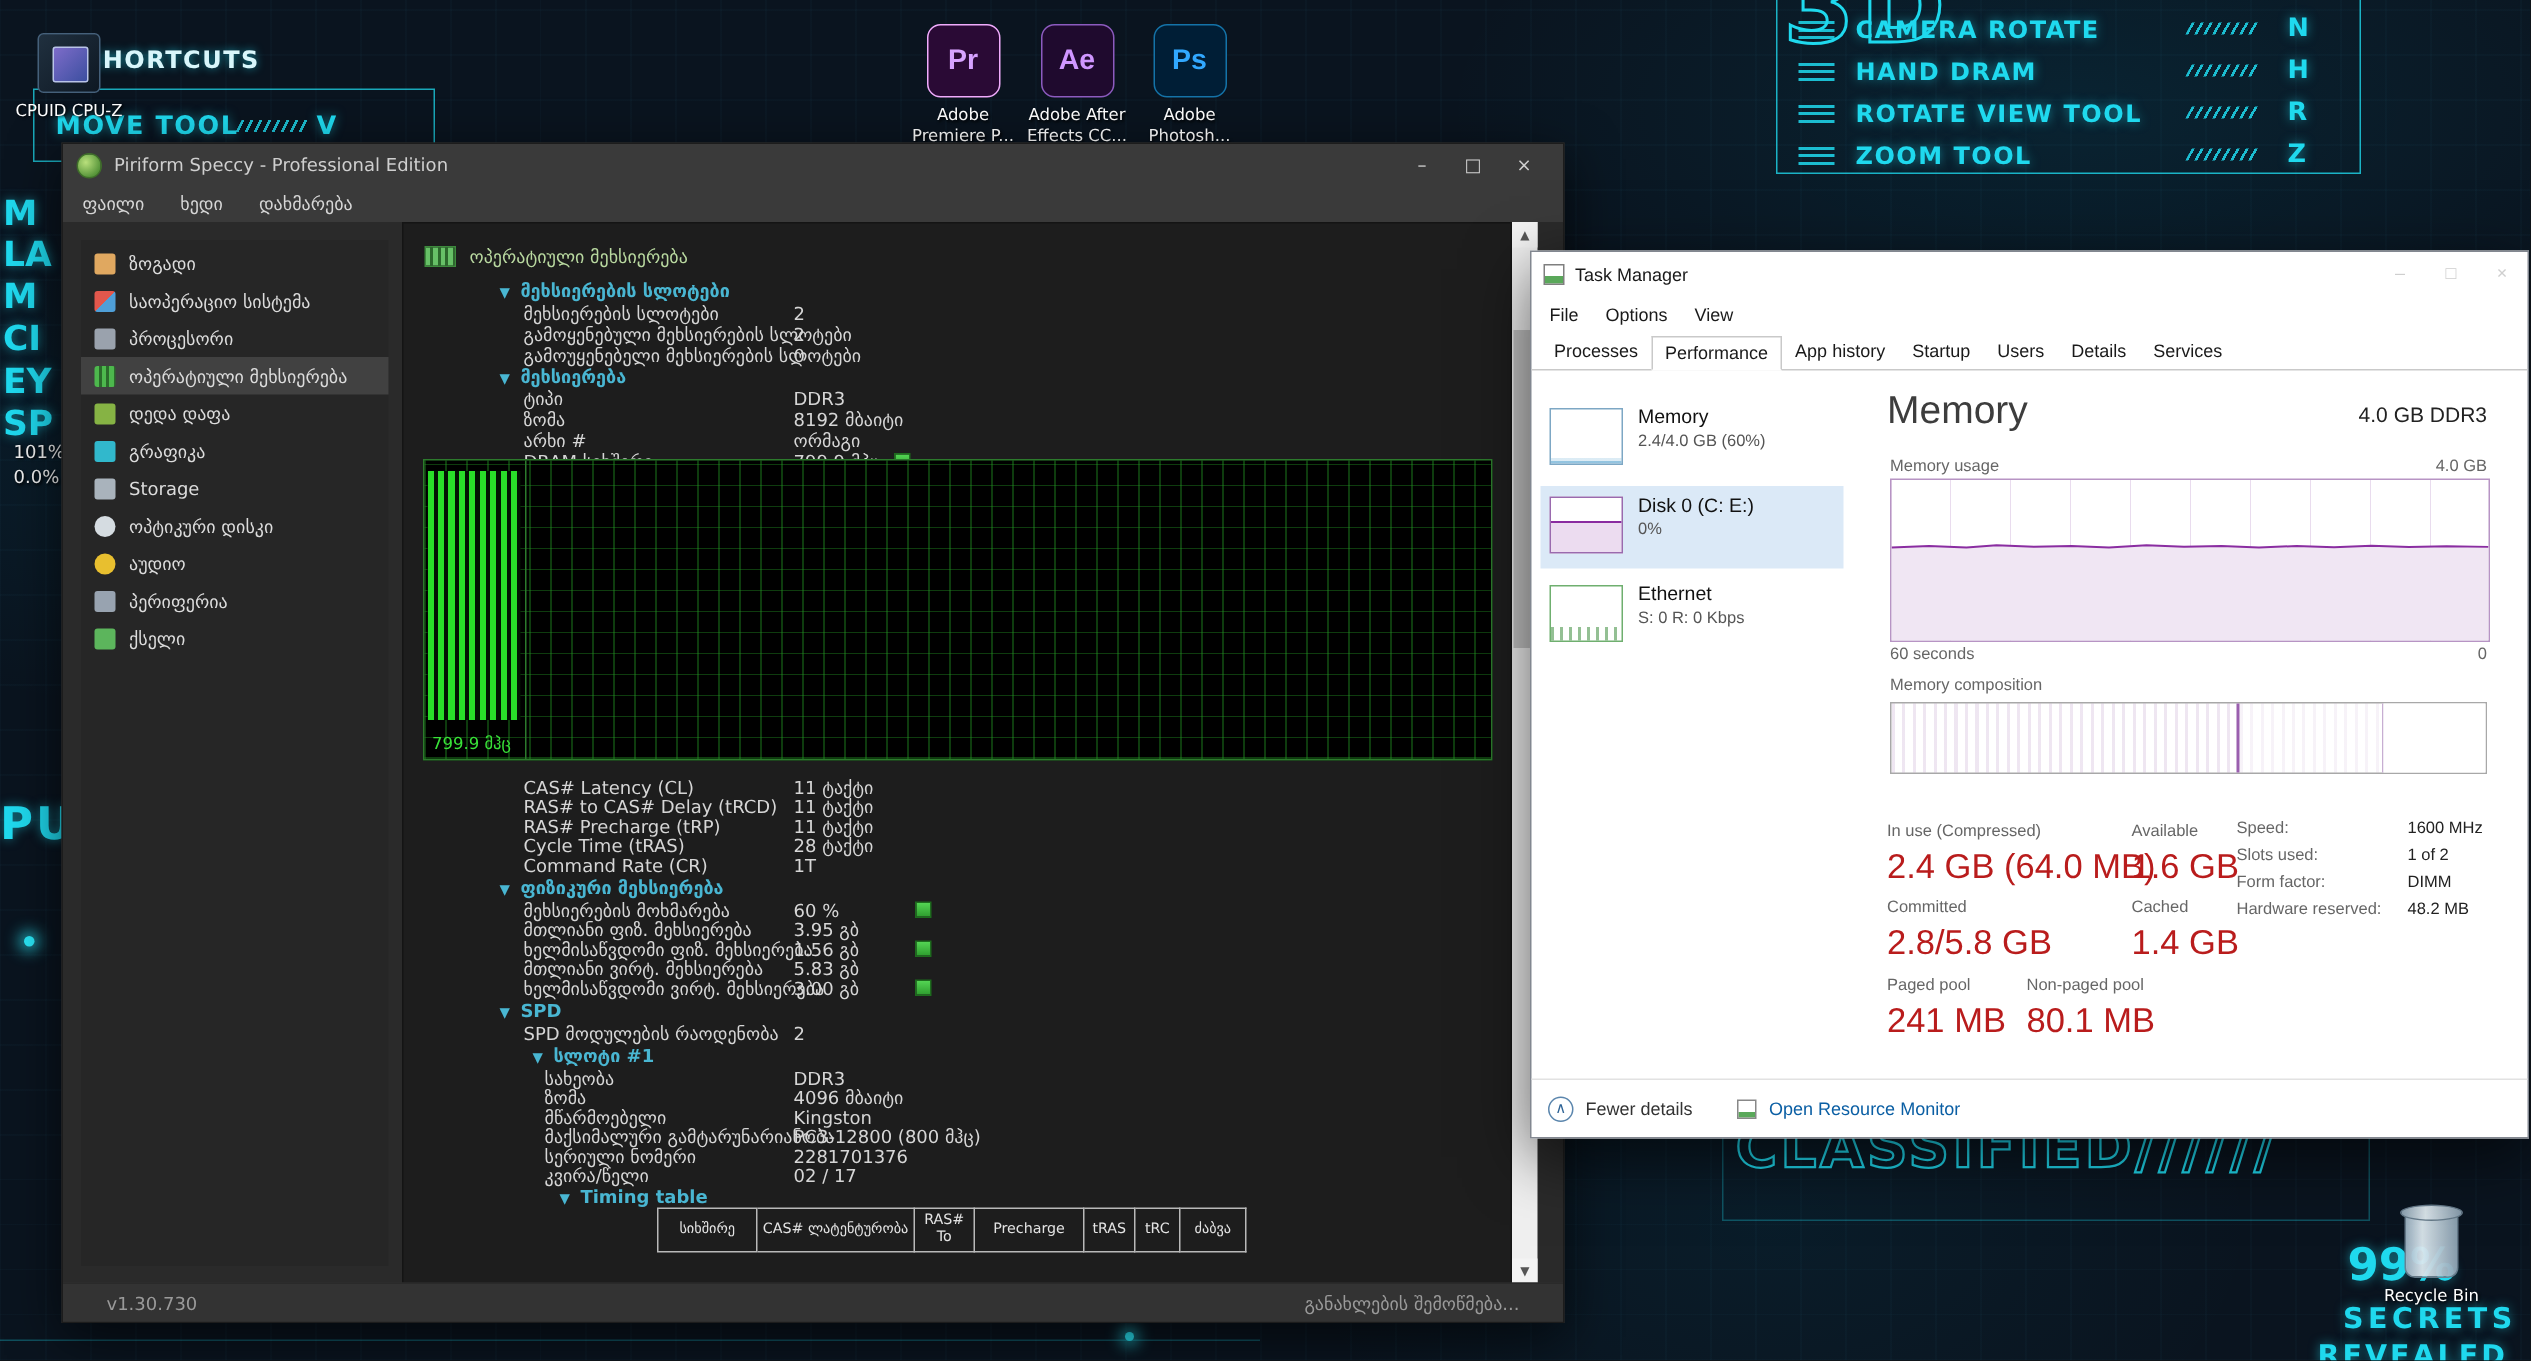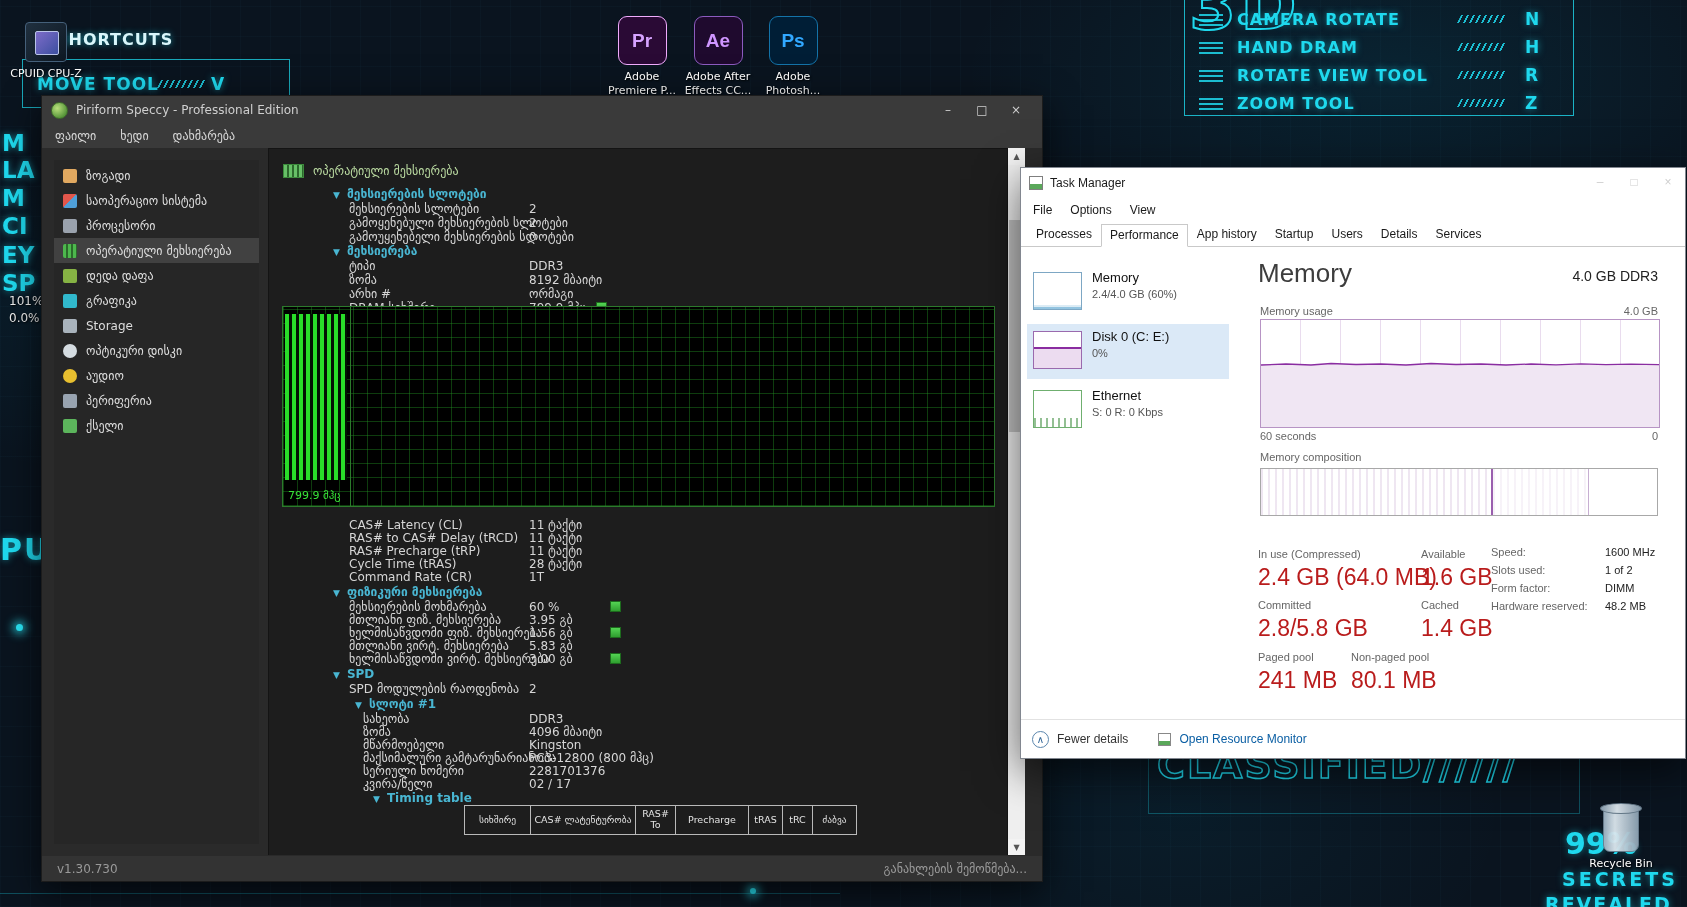--- a/index.html
+++ b/index.html
@@ -89,21 +89,21 @@
   .side-item:nth-child(9) .si{background:#e8bf2f;border-radius:50%}
   .side-item:nth-child(10) .si{background:#98a3b0}
   .side-item:nth-child(11) .si{background:#5cb55c}
   .sp-main{position:absolute;left:226px;top:0;bottom:0;width:740px;background:#1d1d1d;border:1px solid #141414;box-sizing:border-box;}
   .sp-scroll{position:absolute;left:966px;top:0;bottom:0;width:17px;background:#efefef;}
   .sb-btn{position:absolute;left:0;right:0;height:17px;background:#f3f3f3;color:#555;font-size:8px;
     text-align:center;line-height:17px;}
   .sb-btn.down{bottom:0;}
   .sb-thumb{position:absolute;left:1px;right:1px;top:72px;height:212px;background:#c2c2c2;}
   .sp-status{position:absolute;left:0;right:0;bottom:0;height:25px;background:#333;border-top:1px solid #2a2a2a;
-    display:flex;align-items:center;padding:0 15px;color:#9a9a9a;}
+    display:flex;align-items:center;padding:0 29px;color:#9a9a9a;}
   .sp-status .right{margin-left:auto;}
   .sp-content{position:absolute;inset:0;overflow:hidden;}
   .page-head{position:absolute;left:14px;top:15px;display:flex;align-items:center;gap:9px;color:#b9d9a0;}
   .ram-ico{width:19px;height:12px;border:1px solid #3c8a3c;
     background:repeating-linear-gradient(90deg,#67c067 0 3px,#2c682c 3px 5px);}
   .sec-title{position:absolute;left:64px;color:#49b6d2;font-weight:bold;}
   .sec-title .arrow{font-size:9px;margin-right:7px;color:#49b6d2;}
   .sec-title.sub1{left:86px;text-align:center;}
   .sec-title.sub2{left:104px;}
   .rows{position:absolute;left:0;right:20px;}
@@ -116,21 +116,21 @@
     background:linear-gradient(#53d453,#2f9e2f);border:1px solid #1d6b1d;box-sizing:border-box;}
   .rows.phys .srow .ind{left:341px;}
   .sp-graph{position:absolute;left:13px;top:157px;width:711px;height:199px;background:#000;border:1px solid #2c7a2c;}
   .sp-graph .grid{position:absolute;inset:0;
     background:repeating-linear-gradient(0deg, rgba(35,150,35,.40) 0 1px, transparent 1px 14px),
                repeating-linear-gradient(90deg, rgba(35,150,35,.40) 0 1px, transparent 1px 14px);}
   .sp-graph .bars{position:absolute;left:2px;top:7px;bottom:26px;width:62px;
     background:repeating-linear-gradient(90deg,#29dd29 0 4px,#031103 4px 7px);}
   .sp-graph .bars-sep{position:absolute;left:67px;top:0;bottom:0;width:1px;background:#2c7a2c;}
   .sp-graph .gl{position:absolute;left:5px;bottom:4px;color:#38e238;font-size:11px;}
-  .ttab{position:absolute;left:195px;top:656px;display:flex;}
+  .ttab{position:absolute;left:169px;top:656px;display:flex;}
   .ttab .cell{border:1px solid #b9b9b9;border-left:none;min-height:30px;box-sizing:border-box;
     display:flex;align-items:center;justify-content:center;text-align:center;
     font-size:9.5px;line-height:1.15;color:#e3e3e3;padding:1px 2px;}
   .ttab .cell:nth-child(1){border-left:1px solid #b9b9b9;width:67px;}
   .ttab .cell:nth-child(2){width:105px;}
   .ttab .cell:nth-child(3){width:40px;}
   .ttab .cell:nth-child(4){width:73px;}
   .ttab .cell:nth-child(5){width:34px;}
   .ttab .cell:nth-child(6){width:30px;}
   .ttab .cell:nth-child(7){width:44px;}

